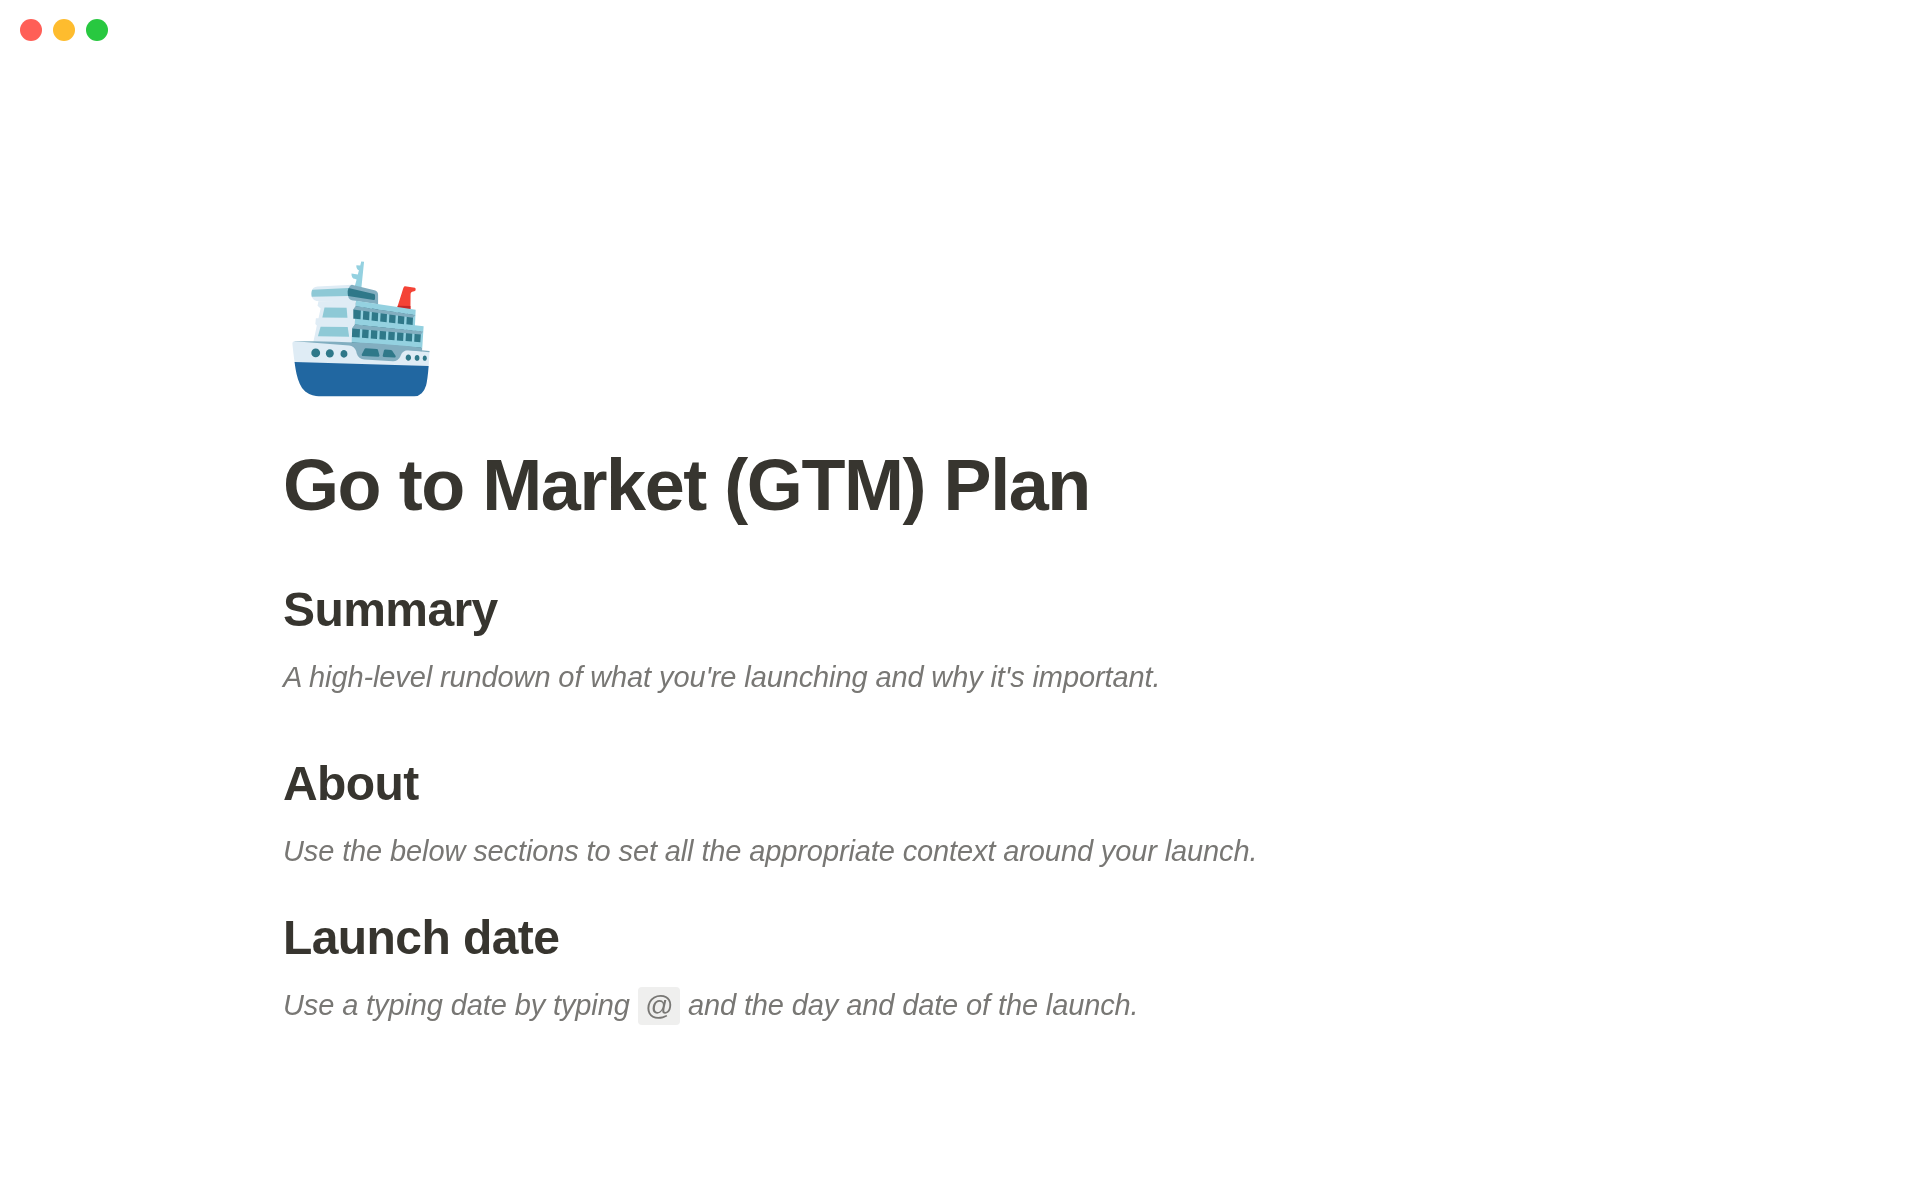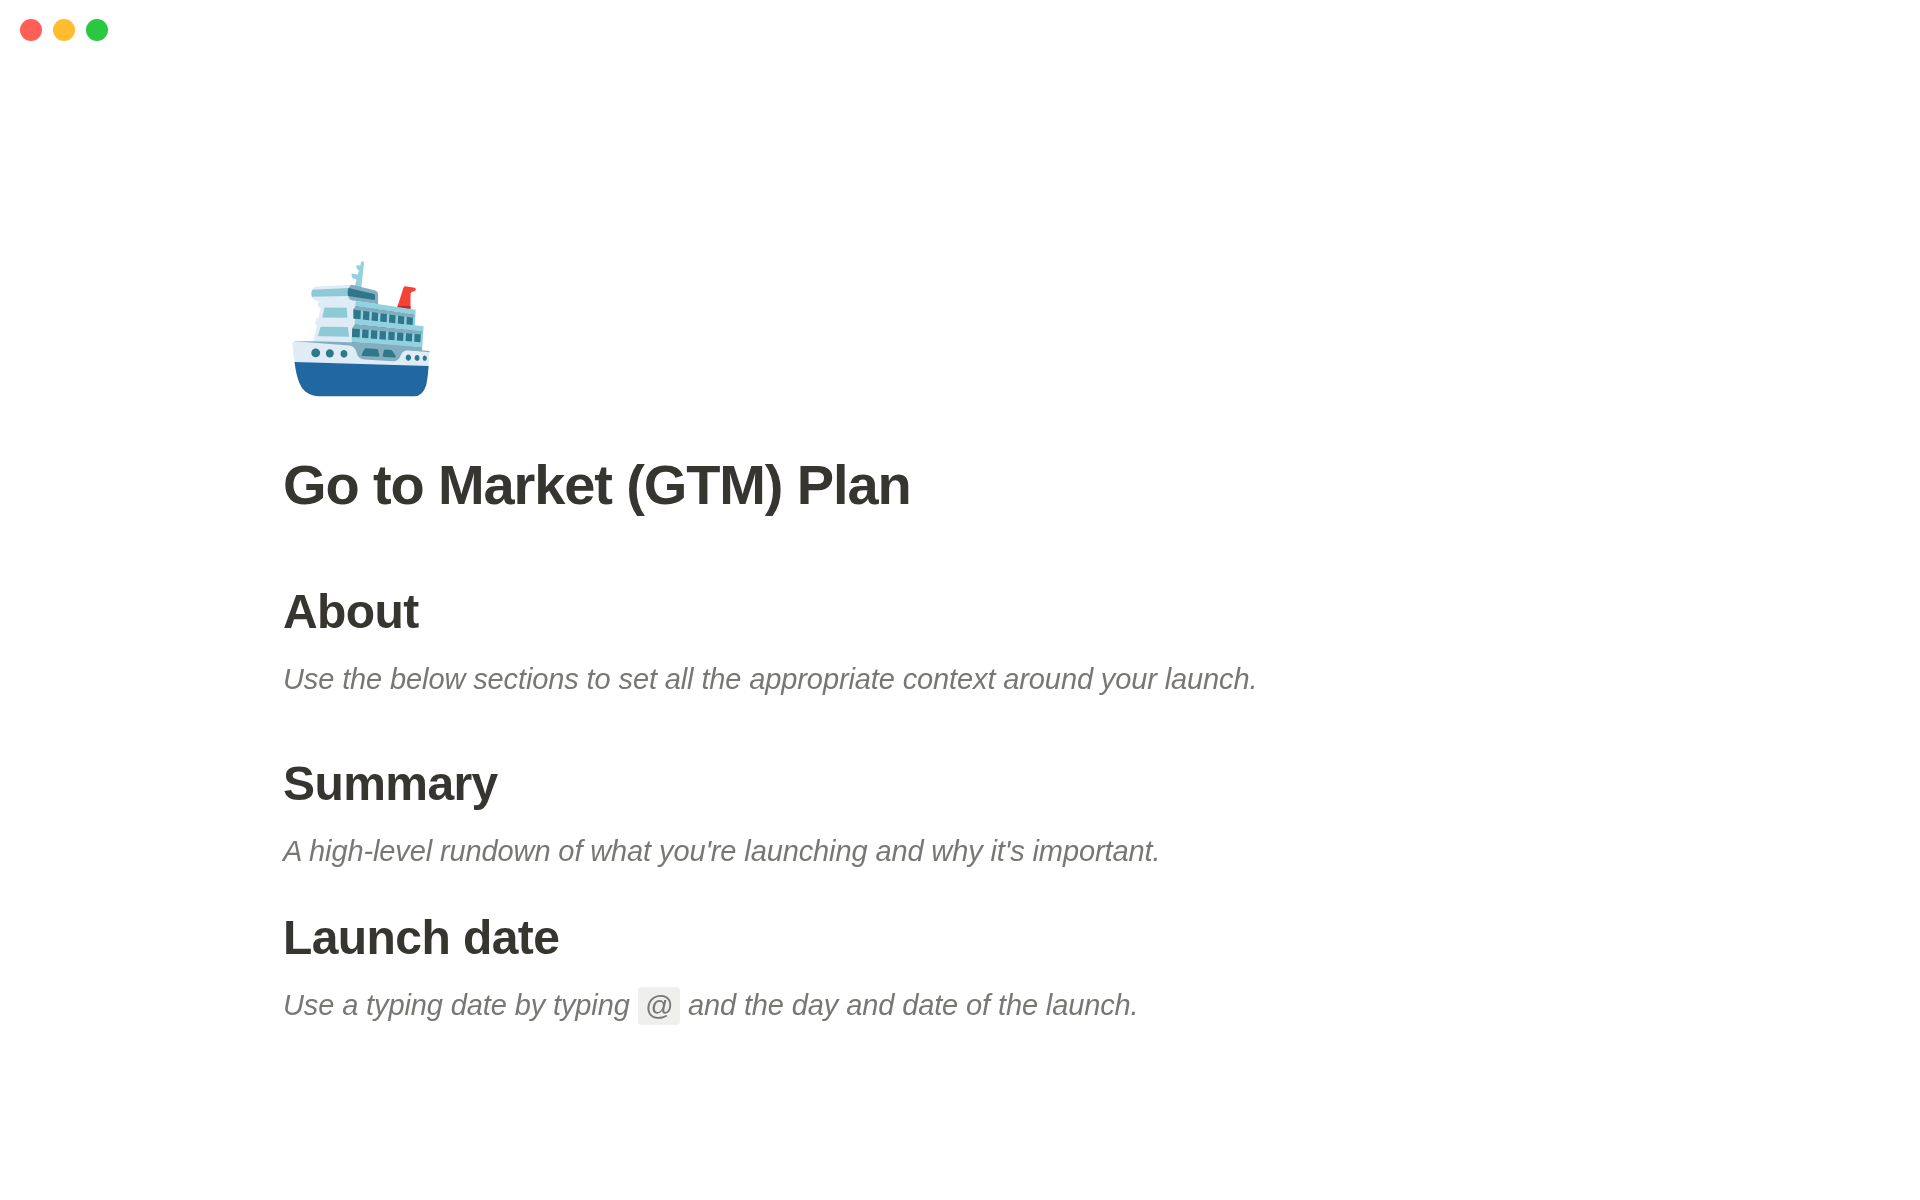--- a/index.html
+++ b/index.html
@@ -75,21 +75,21 @@
     font-size: 125px;
     line-height: 142px;
     font-family: "DejaVu Sans", sans-serif;
     color: #37352f;
     user-select: none;
   }
 
   .page-title {
     margin: 0;
     padding: 0;
-    font-size: 56px;
+    font-size: 72px;
     line-height: 84px;
     font-weight: 700;
     letter-spacing: -0.02em;
     color: #37352f;
     margin-top: 44px;
   }
 
   .section {
     margin-top: 0;
   }
@@ -144,28 +144,28 @@
     </div>
   </div>
 
   <div class="doc-scroll">
     <div class="doc-page">
 
       <div class="page-icon">🛳️</div>
 
       <h1 class="page-title">Go to Market (GTM) Plan</h1>
 
+      <div class="section section-summary">
+        <h2 class="heading-2">Summary</h2>
+        <p class="body-text">A high-level rundown of what you're launching and why it's important.</p>
+      </div>
+
       <div class="section section-about">
         <h2 class="heading-2">About</h2>
         <p class="body-text">Use the below sections to set all the appropriate context around your launch.</p>
-      </div>
-
-      <div class="section section-summary">
-        <h2 class="heading-2">Summary</h2>
-        <p class="body-text">A high-level rundown of what you're launching and why it's important.</p>
       </div>
 
       <div class="section section-launch">
         <h2 class="heading-2">Launch date</h2>
         <p class="body-text"><span>Use a typing date by typing</span> <span class="inline-code">@</span> <span>and the day and date of the launch.</span></p>
       </div>
 
     </div>
   </div>
 

